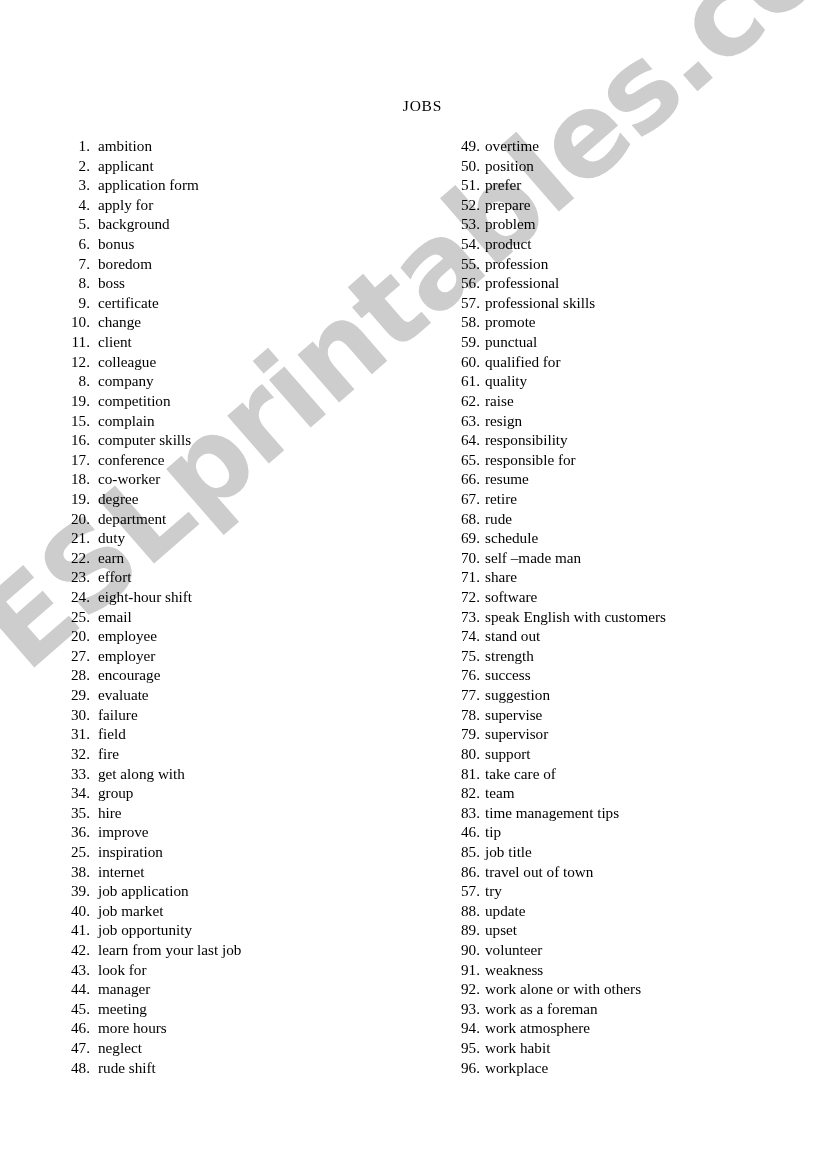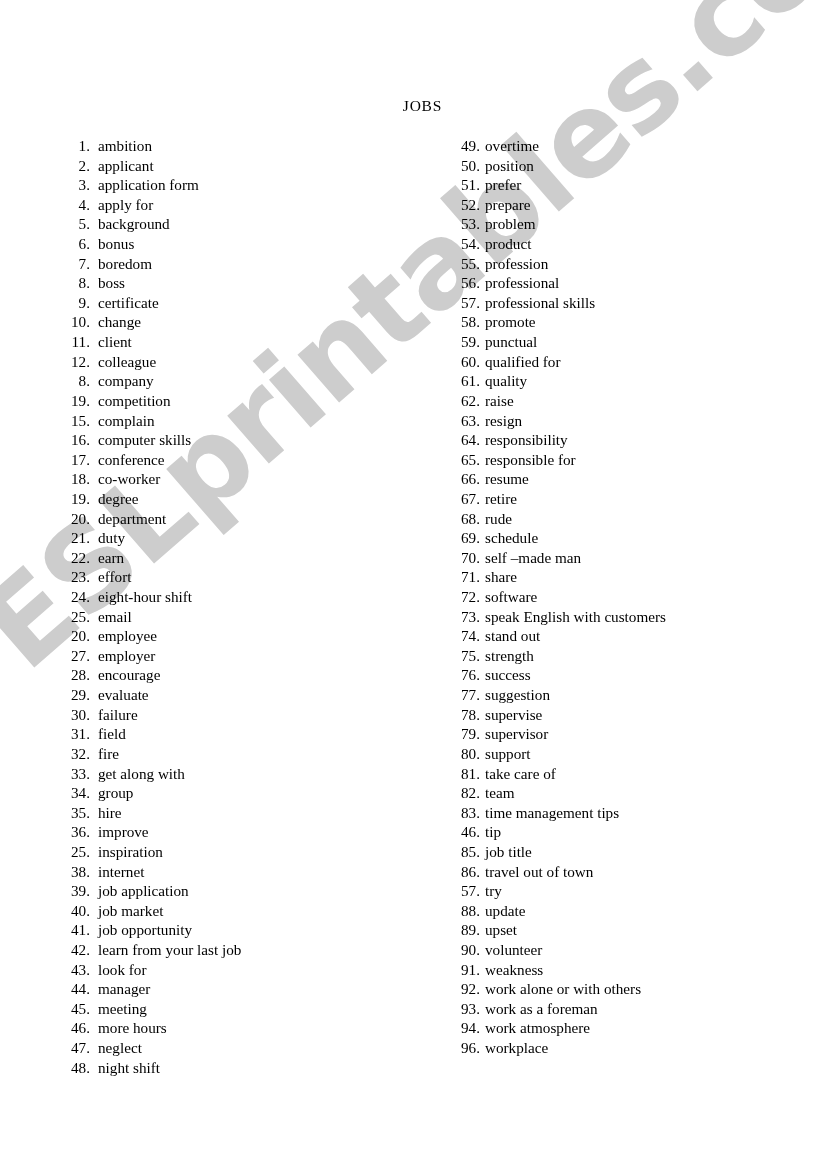--- a/index.html
+++ b/index.html
@@ -289,21 +289,21 @@
         <li class="list-item">
           <span class="item-num">46.</span>
           <span class="item-label">more hours</span>
         </li>
         <li class="list-item">
           <span class="item-num">47.</span>
           <span class="item-label">neglect</span>
         </li>
         <li class="list-item">
           <span class="item-num">48.</span>
-          <span class="item-label">night shift</span>
+          <span class="item-label">rude shift</span>
         </li>
       </ul>
   </div>
 
   <div class="column" id="col-right">
     <ul class="list" id="list-right">
         <li class="list-item">
           <span class="item-num">49.</span>
           <span class="item-label">overtime</span>
         </li>
@@ -481,19 +481,23 @@
         </li>
         <li class="list-item">
           <span class="item-num">93.</span>
           <span class="item-label">work as a foreman</span>
         </li>
         <li class="list-item">
           <span class="item-num">94.</span>
           <span class="item-label">work atmosphere</span>
         </li>
         <li class="list-item">
+          <span class="item-num">95.</span>
+          <span class="item-label">work habit</span>
+        </li>
+        <li class="list-item">
           <span class="item-num">96.</span>
           <span class="item-label">workplace</span>
         </li>
       </ul>
   </div>
 
 </div>
 
 </body></html>

